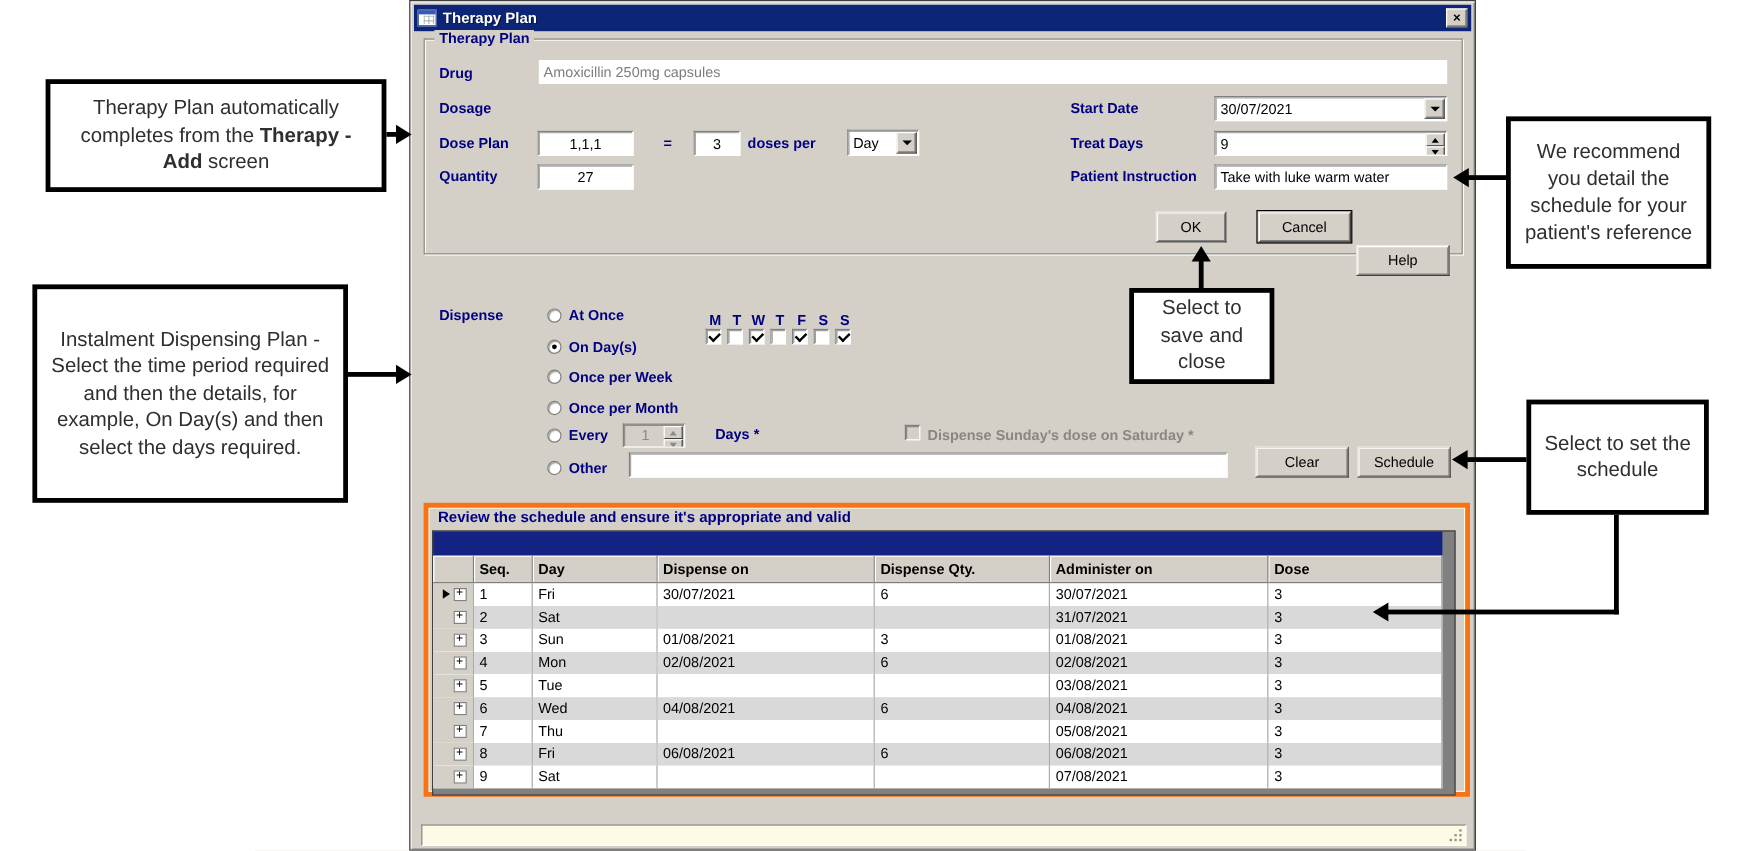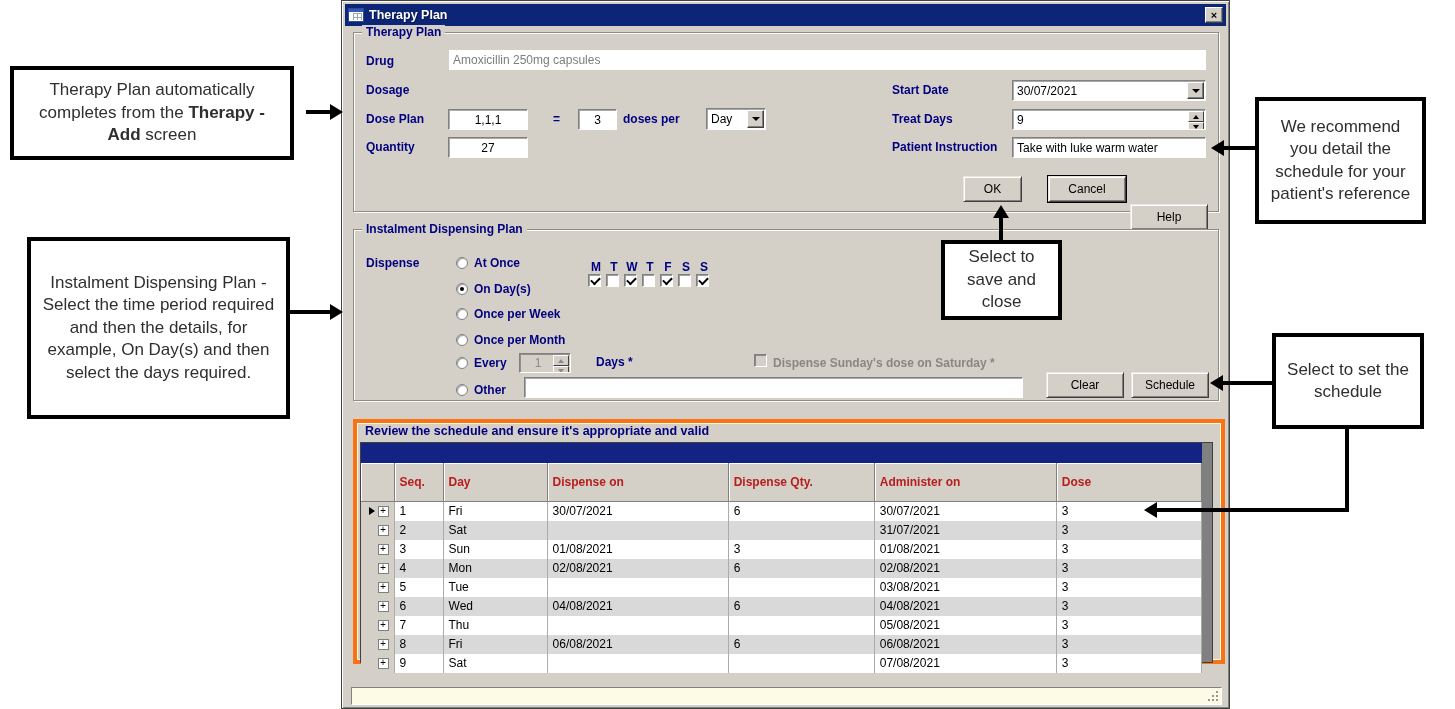--- a/index.html
+++ b/index.html
@@ -61,22 +61,22 @@
         border-left:2px solid #000; border-bottom:2px solid #000; transform:rotate(-45deg); }
   .cb.gray { background:#d4d0c8; }
 
   
   .review { position:absolute; left:11px; top:418px; width:872px; height:245px;
             border:4px solid #f97316; background:#d4d0c8; box-shadow: 0 0 0 1px #fbfbd8 inset; }
   .rcaption { position:absolute; left:8px; top:1px; color:#000080; font-weight:bold; font-size:12.5px; }
   .gridwrap { position:absolute; left:3px; top:19px; width:853px; height:221px; background:#808080; border:1px solid #404040; }
   .navybar { height:20px; width:841px; background:#132383; }
   table.grid { border-collapse:collapse; table-layout:fixed; width:841px; background:#fff; }
-  table.grid th { background:#d4d0c8; font-size:12px; font-weight:bold; text-align:left; color:#b91c1c;
-                  height:21px; padding:12px 5px; border-right:1px solid #808080; border-bottom:1px solid #808080;
+  table.grid th { background:#d4d0c8; font-size:12px; font-weight:bold; text-align:left; color:#000000;
+                  height:21px; padding:4px 5px; border-right:1px solid #808080; border-bottom:1px solid #808080;
                   box-shadow: inset 1px 1px 0 #fff; white-space:nowrap; overflow:hidden; }
   table.grid td { font-size:12px; height:19px; padding:0 5px; border-right:1px solid #ababab;
                   white-space:nowrap; overflow:hidden; color:#000; }
   tr.odd td { background:#fff; }
   tr.even td { background:#d9d9d9; }
   td.rowsel { background:#d4d0c8 !important; border-right:1px solid #808080; padding:0 2px; }
   .selin { display:flex; align-items:center; justify-content:flex-end; gap:3px; }
   .cur { width:0; height:0; border-left:6px solid #000; border-top:4px solid transparent; border-bottom:4px solid transparent; }
   .plusbox { width:11px; height:11px; background:#fff; border:1px solid #808080; font-size:10px; line-height:9px;
              text-align:center; color:#000; font-family:"Liberation Mono", monospace; }
@@ -150,23 +150,20 @@
       </span>
   </div>
 
   <span class="lbl" style="left:550px; top:139px;">Patient Instruction</span>
   <div class="field" style="left:670px; top:136px; width:194px; height:21px;">Take with luke warm water</div>
 
   <div class="btn" style="left:621px; top:175px; width:59px; height:26px;">OK</div>
   <div class="btn default" style="left:706px; top:175px; width:78px; height:26px;">Cancel</div>
   <div class="btn" style="left:788px; top:175px; width:78px; height:26px;margin-top:28px;">Help</div>
 
-  <div class="group" style="left:11px; top:228px; width:866px; height:172px;">
-    <span class="gtitle">Instalment Dispensing Plan</span>
-  </div>
 
   <span class="lbl" style="left:24px; top:255px;">Dispense</span>
   <div></div>
 
   <div class="wklabels">
       <span>M</span>
       <span>T</span>
       <span>W</span>
       <span>T</span>
       <span>F</span>
@@ -371,21 +368,21 @@
     <div class="radio-row" style="top: 355px;">
       <span class="radio"></span>
       <span class="rlabel">Every</span>
     </div>
     <div class="radio-row" style="top: 382px;">
       <span class="radio"></span>
       <span class="rlabel">Other</span>
     </div>
   </div>
 
-<div class="callout" style="left:10px; top:66px; width:284px; height:94px;">
+<div class="callout" style="left:38px; top:66px; width:284px; height:94px;">
   <span><span>Therapy Plan automatically completes from the </span><b>Therapy - Add</b><span> screen</span></span>
 </div>
 <div class="aline" style="left:306px; top:110px; width:26px; height:4px;"></div>
 <div class="ahead right" style="left:330px; top:104px;"></div>
 
 <div class="callout" style="left:27px; top:237px; width:263px; height:182px;">
   <span>Instalment Dispensing Plan - Select the time period required and then the details, for example, On Day(s) and then select the days required.</span>
 </div>
 <div class="aline" style="left:290px; top:310px; width:42px; height:4px;"></div>
 <div class="ahead right" style="left:330px; top:304px;"></div>

